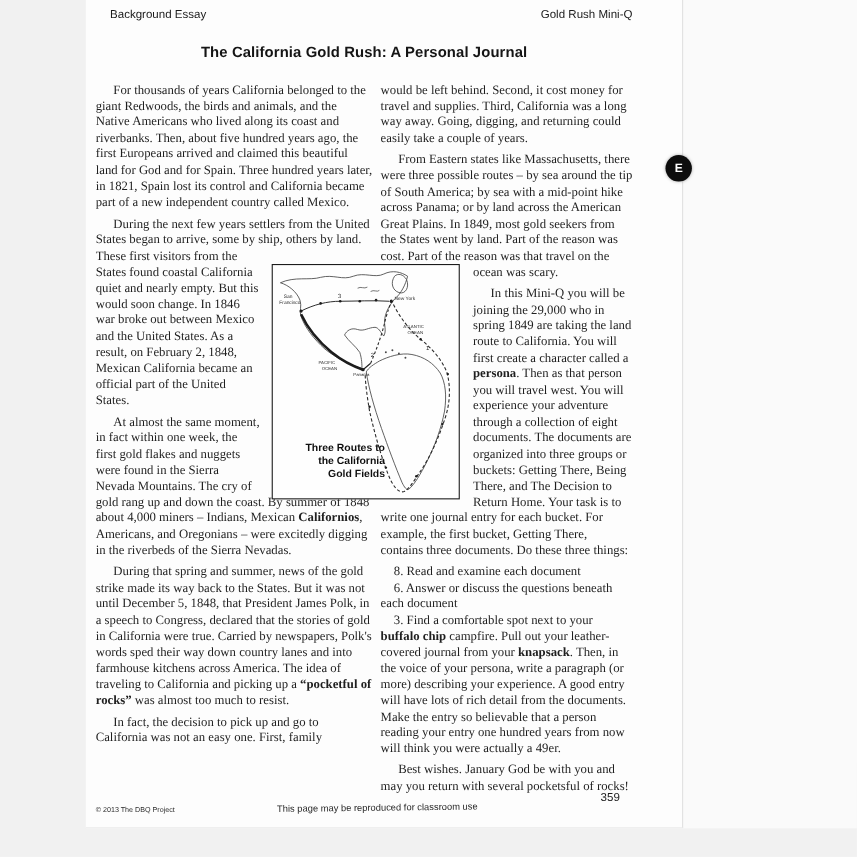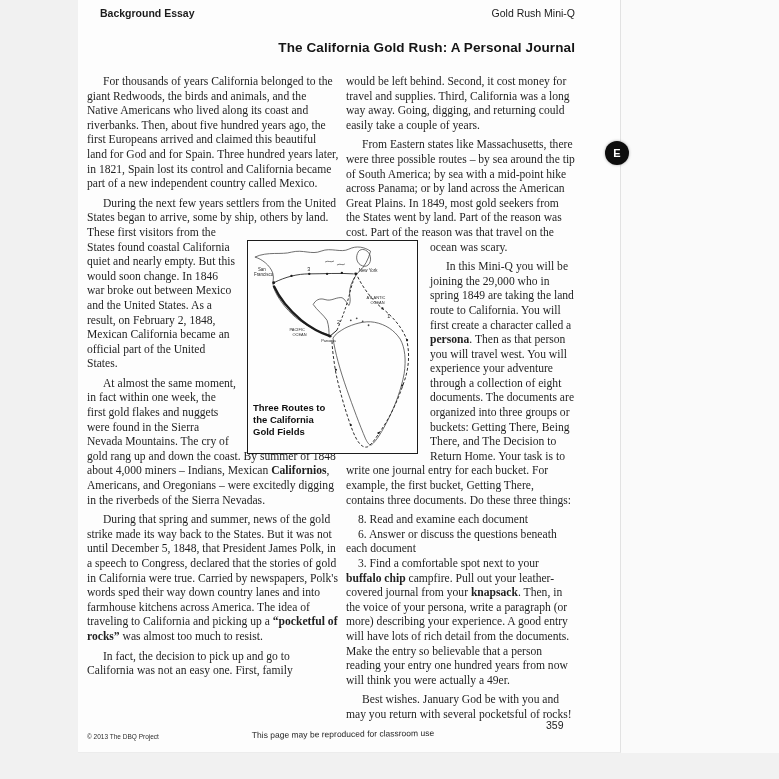--- a/index.html
+++ b/index.html
@@ -13,24 +13,24 @@
     position:absolute;left:78px;top:0;width:543px;height:753px;
     background:#fdfdfd;border-right:1px solid #e2e2e2;border-bottom:1px solid #ececec;
     box-sizing:border-box;
   }
   .header{
     position:absolute;left:22px;top:7px;width:475px;
     display:flex;justify-content:space-between;
     font-family:"Liberation Sans","DejaVu Sans",sans-serif;
     font-size:10.5px;color:#1b1b1b;
   }
-  .header .hl{font-weight:bold;}
+  .header .hl{font-weight:normal;}
   .doc-title{
     position:absolute;top:40px;left:9px;width:488px;margin:0;
-    text-align:right;
+    text-align:center;
     font-family:"Liberation Sans","DejaVu Sans",sans-serif;
     font-weight:bold;font-size:13.5px;color:#151515;letter-spacing:.1px;
   }
   .columns{
     position:absolute;top:75px;left:9px;width:488px;
     display:flex;gap:7px;
     font-size:11.6px;line-height:14.6px;color:#1f1f1f;
   }
   .col-left{width:252px;}
   .col-right{width:229px;}
@@ -42,21 +42,21 @@
   .sp-r{float:right;width:96px;height:216px;margin-left:6px;}
   .sp-l{float:left;width:78px;height:210px;margin-right:6px;}
 
   .map-box{
     position:absolute;left:169px;top:240px;width:171px;height:214px;
     background:#fefefe;border:1.5px solid #1c1c1c;box-sizing:border-box;
   }
   .map-box svg{position:absolute;left:0;top:0;width:100%;height:100%;}
   .map-caption{
     position:absolute;left:5px;top:161px;width:97px;
-    text-align:left;
+    text-align:right;
     font-family:"Liberation Sans","DejaVu Sans",sans-serif;
     font-weight:bold;font-size:9.5px;line-height:12px;color:#101010;
   }
   .map-label{font-family:"Liberation Sans","DejaVu Sans",sans-serif;fill:#2a2a2a;}
 
   .footer-copy{
     position:absolute;left:9px;top:733px;
     font-family:"Liberation Sans","DejaVu Sans",sans-serif;
     font-size:6.5px;color:#2c2c2c;
   }

